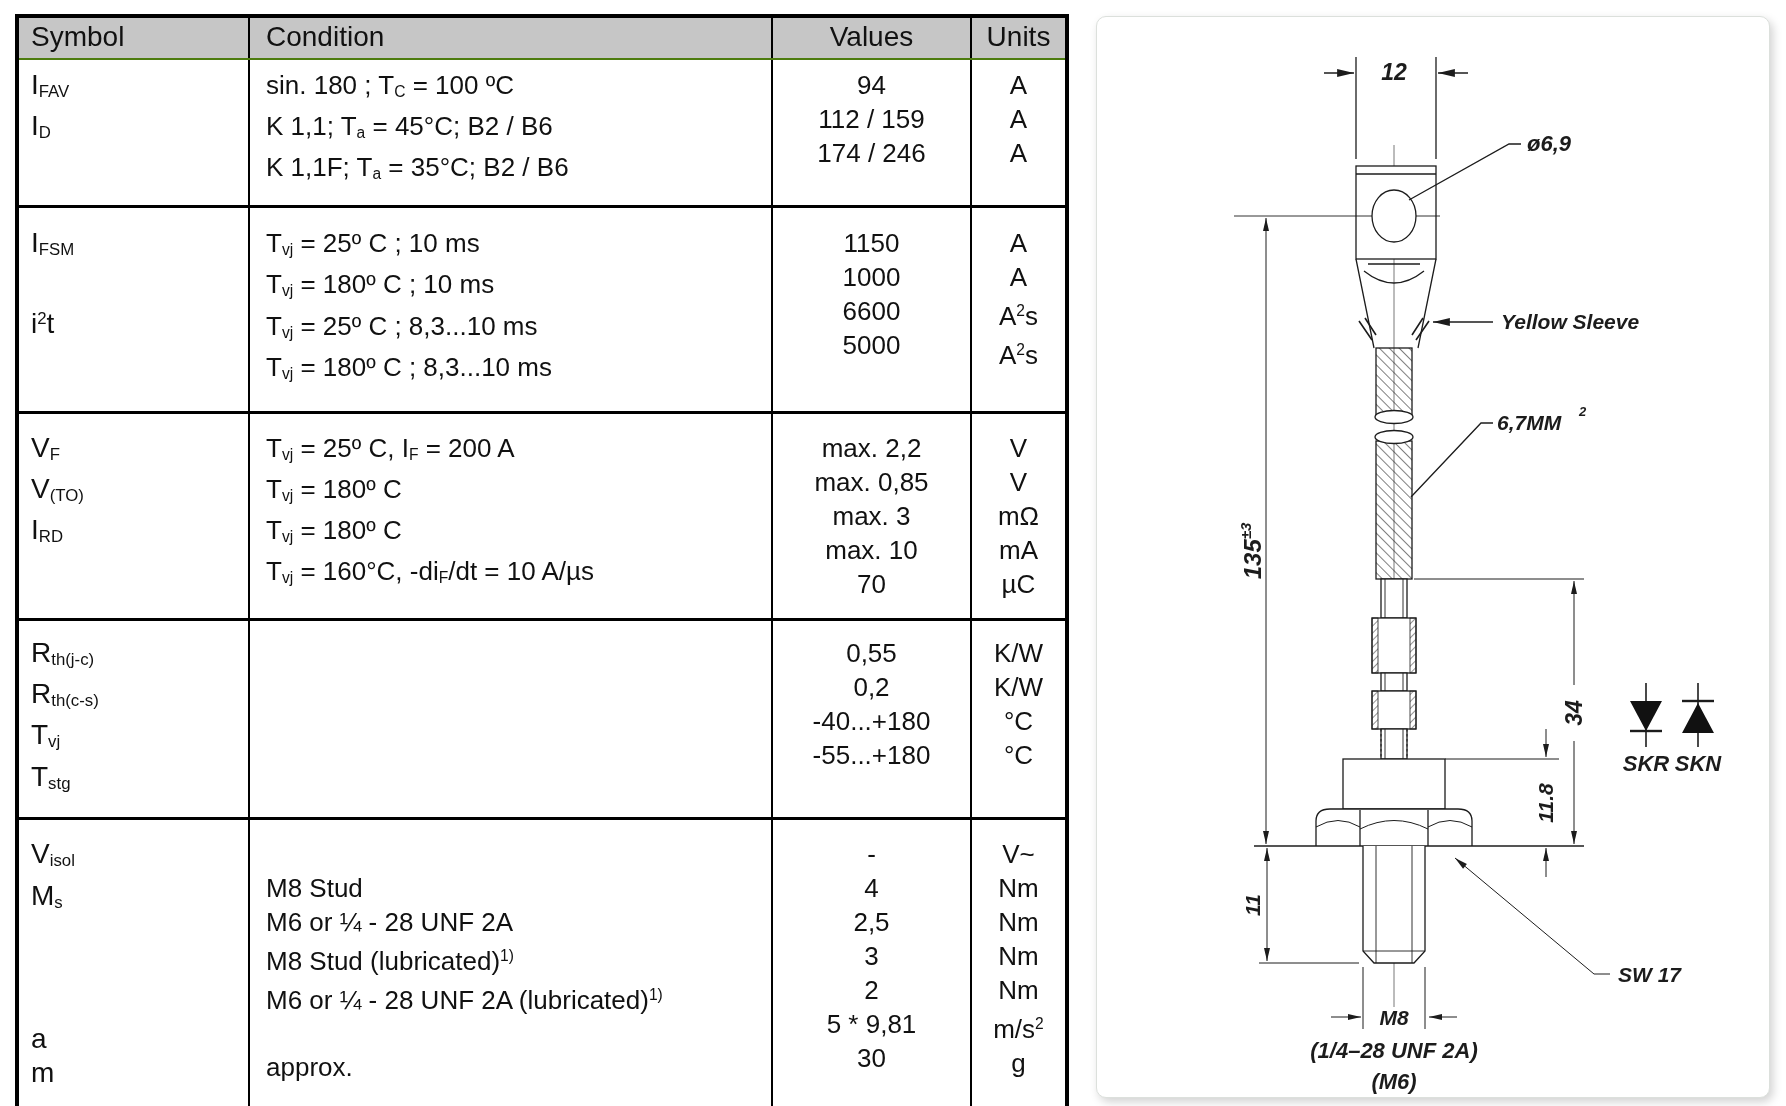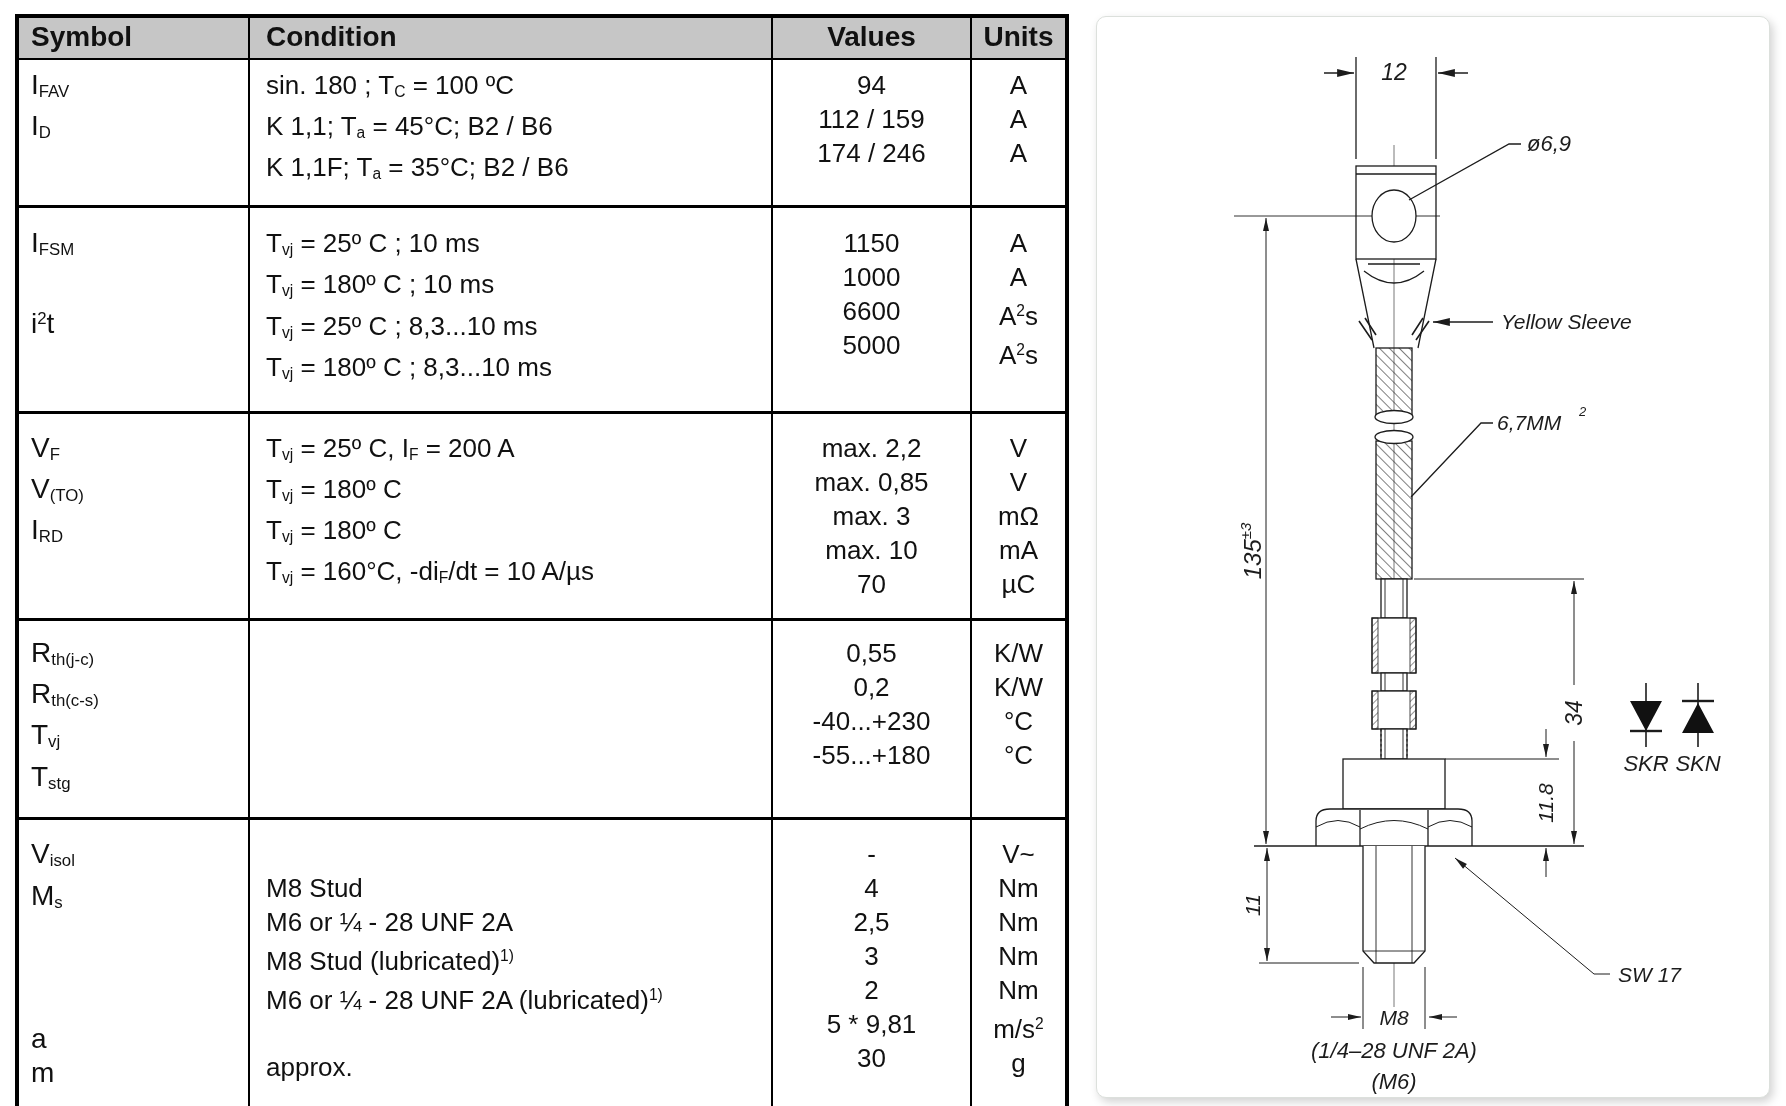--- a/index.html
+++ b/index.html
@@ -8,21 +8,21 @@
     background:#ffffff;color:#111;
     font-family:"Liberation Sans","DejaVu Sans",sans-serif;
   }
   
   .spec-table{
     position:absolute;left:15px;top:14px;width:1054px;
     border:4px solid #000;background:#fff;box-sizing:border-box;
   }
   .trow{display:grid;grid-template-columns:229px 523px 199px 1fr;}
   .trow + .trow{border-top:3px solid #000}
-  .trow.header{border-bottom:2px solid #000000;font-weight:bold}
+  .trow.header{border-bottom:2px solid #4d7c0f;font-weight:normal}
   .trow.header + .trow{border-top:0}
   .cell{box-sizing:border-box;min-width:0}
   .cell + .cell{border-left:2px solid #000}
   .ln{line-height:34px;font-size:26px;white-space:nowrap}
   .sym{padding-left:12px}
   .sym .ln{font-size:28px}
   .cond{padding-left:16px}
   .val,.unit{text-align:center}
   sub{font-size:60%;vertical-align:-0.2em}
   sup{font-size:60%;vertical-align:0.55em}
@@ -30,20 +30,21 @@
   .gA .cell{padding-top:8px;padding-bottom:14px}
   .gB .cell{padding-top:18px;padding-bottom:20px}
   .gC .cell{padding-top:17px;padding-bottom:17px}
   .gD .cell{padding-top:15px;padding-bottom:16px}
   .gE .cell{padding-top:17px;padding-bottom:18px}
   
   .panel{
     position:absolute;left:1096px;top:16px;width:672px;height:1080px;
     background:#fff;border:1px solid #dce0dc;border-radius:10px;
     box-shadow:3px 4px 10px rgba(0,0,0,.18);
+    font-weight:bold;
   }
   .panel svg{display:block;border-radius:10px}
   .dtx{font-family:"Liberation Sans","DejaVu Sans",sans-serif;font-style:italic;fill:#1c1c1c}
 </style>
 </head>
 <body style="color: rgb(17, 17, 17);">
 
 <div class="spec-table">
   <div class="trow header" style="background: rgb(198, 198, 198);">
     <div class="cell sym">Symbol</div>
@@ -139,21 +140,21 @@
       </div>
     <div class="cell cond">
         <div class="ln">&nbsp;</div>
         <div class="ln">&nbsp;</div>
         <div class="ln">&nbsp;</div>
         <div class="ln">&nbsp;</div>
       </div>
     <div class="cell val">
         <div class="ln">0,55</div>
         <div class="ln">0,2</div>
-        <div class="ln">-40...+230</div>
+        <div class="ln">-40...+180</div>
         <div class="ln">-55...+180</div>
       </div>
     <div class="cell unit">
         <div class="ln">K/W</div>
         <div class="ln">K/W</div>
         <div class="ln">°C</div>
         <div class="ln">°C</div>
       </div>
   </div>
 

